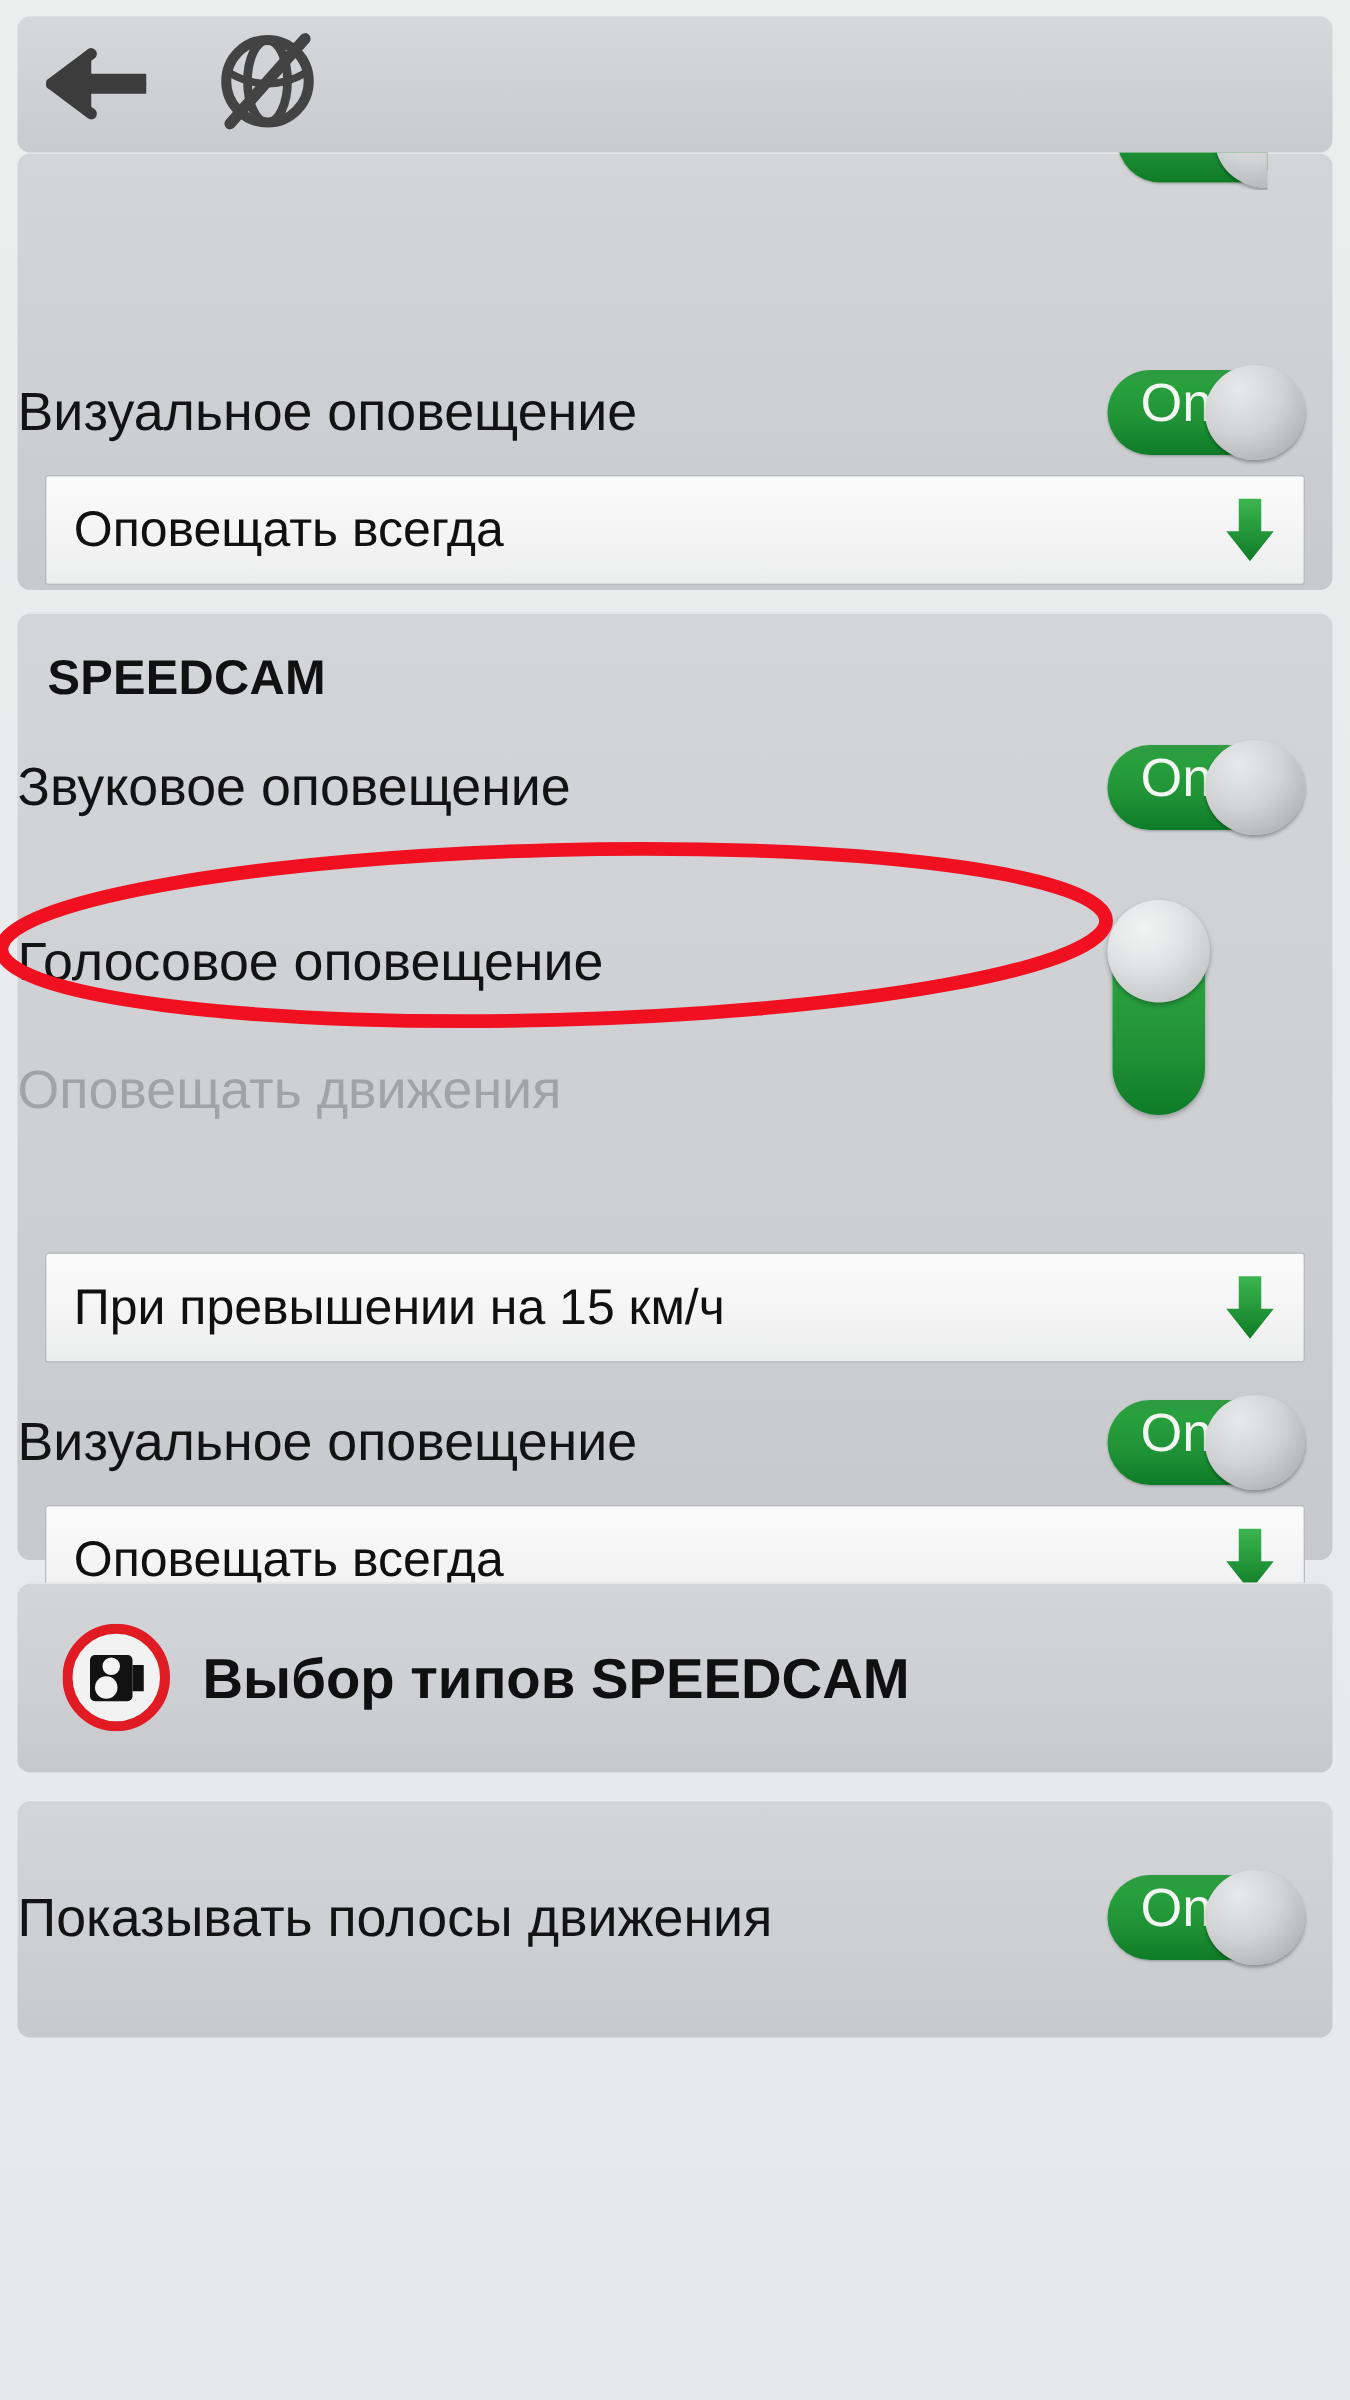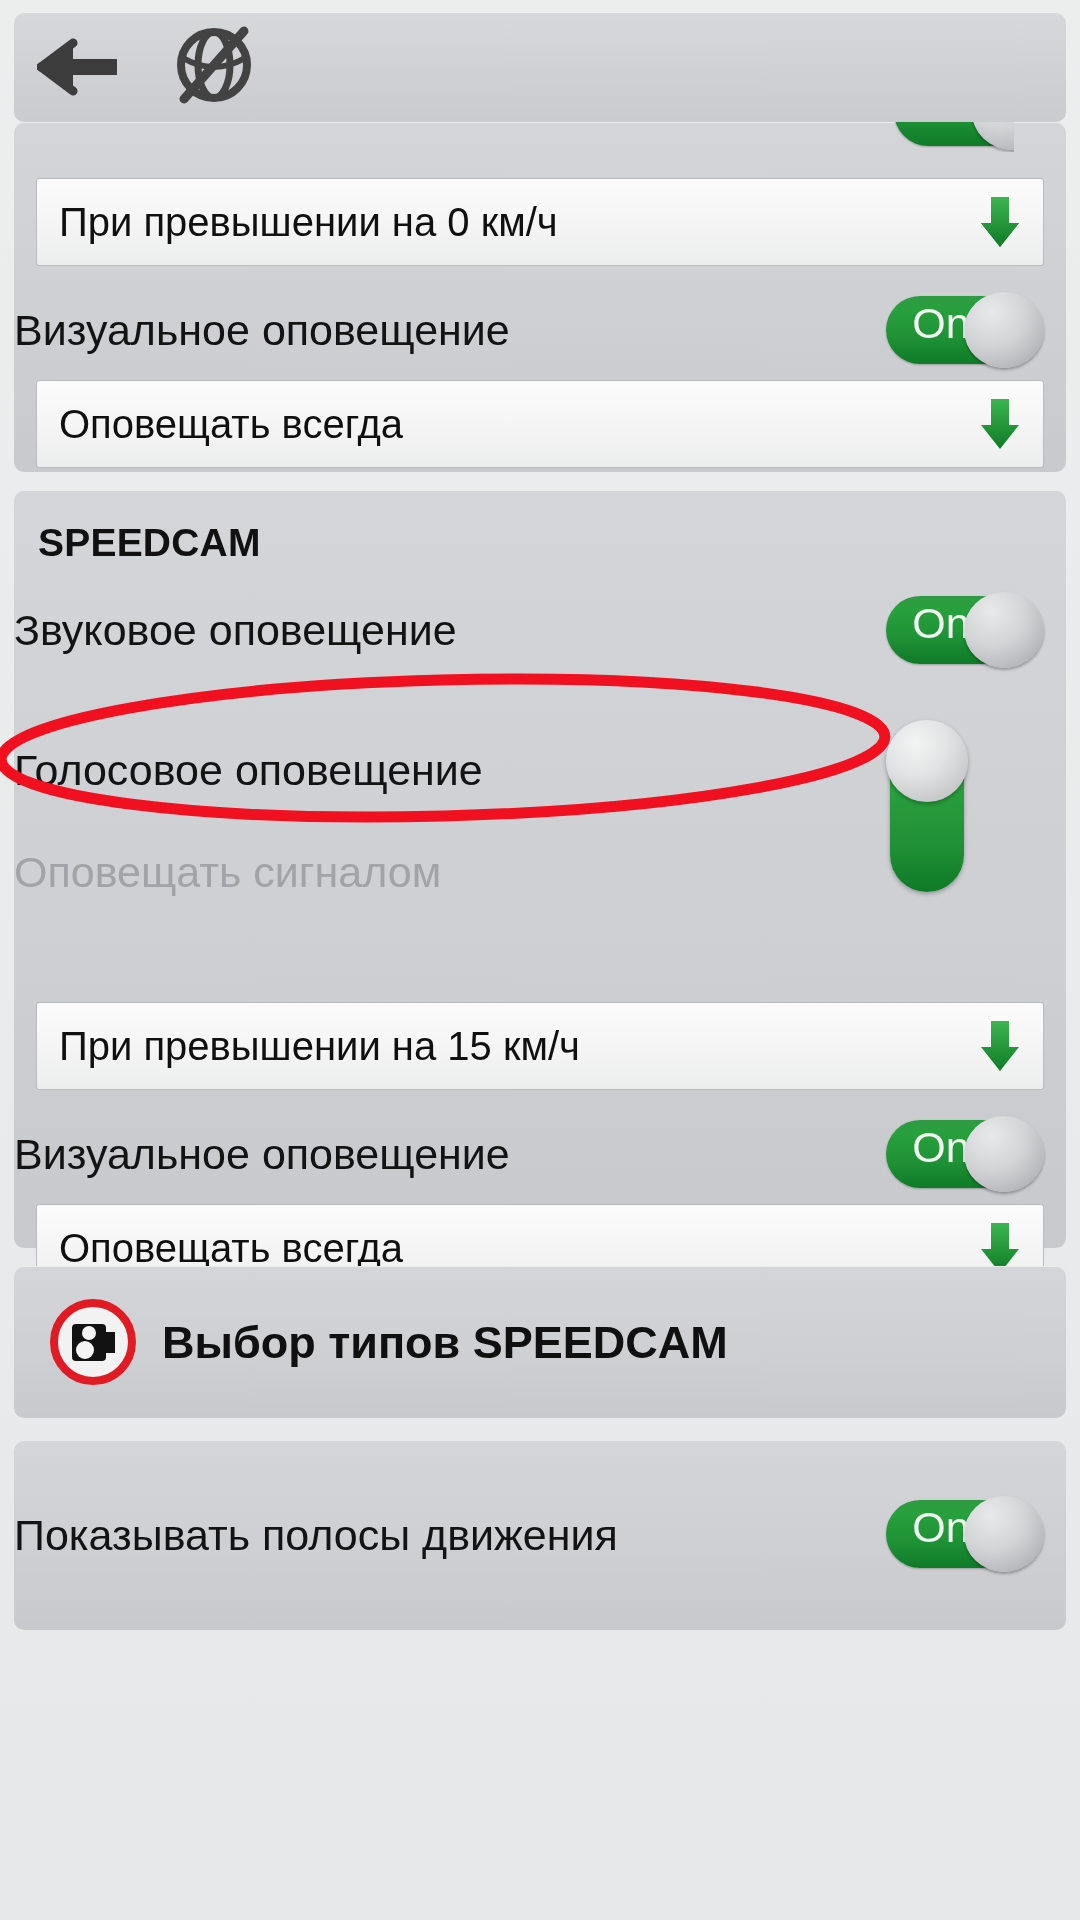--- a/index.html
+++ b/index.html
@@ -267,35 +267,20 @@
     <div class="card" style="top:0px; height:350px;">
 
       <div class="toggle-clip" style="left:880px; top:0px; width:120px; height:30px;">
         <div class="toggle-h" style="left:0px; top:-48px;">
           <div class="track"></div>
           <div class="track-text">On</div>
           <div class="knob"></div>
         </div>
       </div>
 
-      <div class="dropdown" style="top:56px;">
-        <div class="dropdown-text">При превышении на 0 км/ч</div>
-        <div class="dropdown-arrow">
-          <svg width="42" height="58" viewBox="0 0 42 58">
-            <path d="M12 4 L30 4 L30 30 L40 30 L21 54 L2 30 L12 30 Z" fill="#23a03a"></path>
-            <path d="M12 4 L30 4 L30 30 L40 30 L21 54 L2 30 L12 30 Z" fill="url(#ag1)"></path>
-            <defs>
-              <linearGradient id="ag1" x1="0" y1="0" x2="0" y2="1">
-                <stop offset="0%" stop-color="#3cb551"></stop>
-                <stop offset="100%" stop-color="#0e7c26"></stop>
-              </linearGradient>
-            </defs>
-          </svg>
-        </div>
-      </div>
 
       <div class="row" style="top:160px; height:96px;">
         <div class="row-label">Визуальное оповещение</div>
       </div>
       <div class="toggle-h" style="left:872px; top:170px;">
         <div class="track"></div>
         <div class="track-text">On</div>
         <div class="knob"></div>
       </div>
 
@@ -332,21 +317,21 @@
 
       <div class="row" style="top:232px; height:96px;">
         <div class="row-label">Голосовое оповещение</div>
       </div>
       <div class="toggle-v" style="left:872px; top:230px; height:290px;">
         <div class="vtrack"></div>
         <div class="vknob"></div>
       </div>
 
       <div class="row" style="top:334px; height:96px;">
-        <div class="row-label disabled">Оповещать сигналом</div>
+        <div class="row-label disabled">Оповещать движения</div>
       </div>
 
       <div class="dropdown" style="top:512px;">
         <div class="dropdown-text">При превышении на 15 км/ч</div>
         <div class="dropdown-arrow">
           <svg width="42" height="58" viewBox="0 0 42 58">
             <path d="M12 4 L30 4 L30 30 L40 30 L21 54 L2 30 L12 30 Z" fill="url(#ag3)"></path>
             <defs>
               <linearGradient id="ag3" x1="0" y1="0" x2="0" y2="1">
                 <stop offset="0%" stop-color="#3cb551"></stop>

